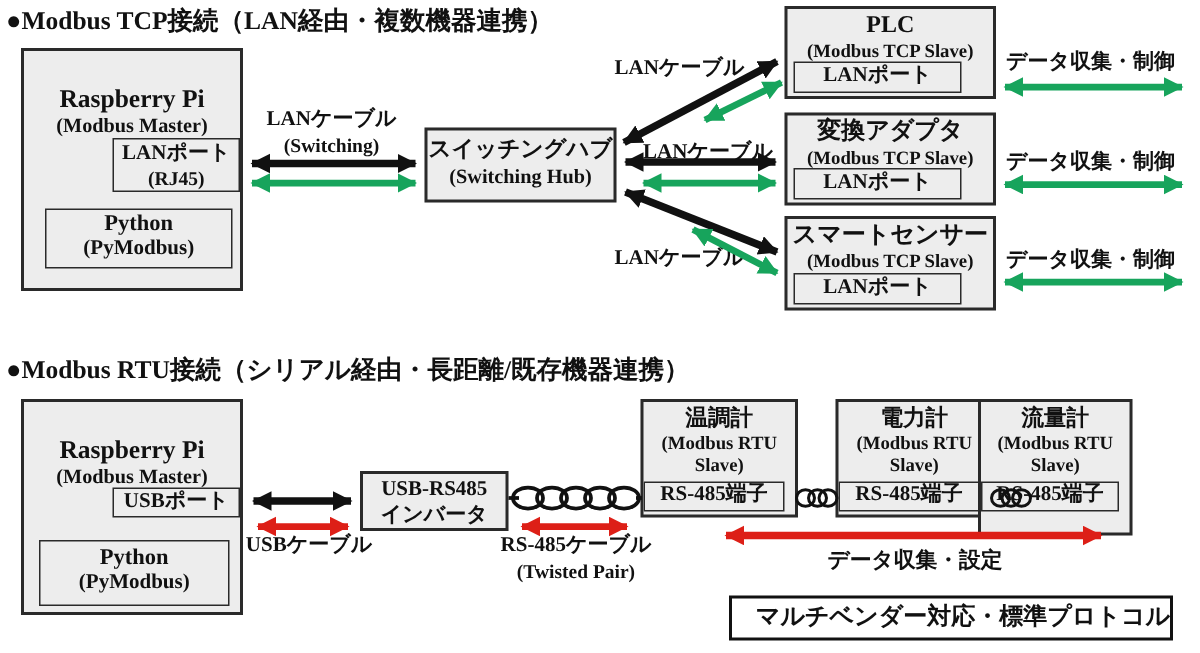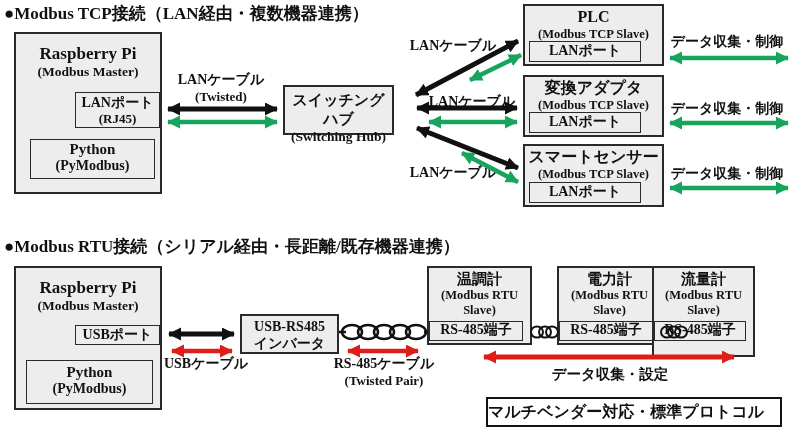--- a/index.html
+++ b/index.html
@@ -6,36 +6,36 @@
     --arrow-black:#111111; --arrow-green:#17a45c; --arrow-red:#dd1f17;
     --box-fill:#ededed; --box-border:#2a2a2a; --background:#ffffff;
   }
   html,body{margin:0;padding:0}
   .canvas{position:relative;width:800px;height:435px;background:var(--background);
     font-family:Liberation Serif, serif;font-weight:700;color:#111;overflow:hidden}
   .box{position:absolute;background:var(--box-fill);border:2px solid var(--box-border);
     box-sizing:border-box;text-align:center}
   .white{background:#ffffff}
   .sec-title{position:absolute;font-size:17px;white-space:nowrap}
-  .m-title{font-size:17px;line-height:1.2;padding-top:10px}
+  .m-title{font-size:17px;line-height:1.2;padding-top:22px}
   .m-sub{font-size:13.5px;line-height:1.2}
   .p-line{font-size:14px;line-height:17px;padding-top:1px}
   .p-sub{font-size:13px;line-height:15px}
   .one-line{font-size:14px;line-height:16px}
   .hub-t{font-size:15px;line-height:1.25;padding-top:4px}
   .hub-s{font-size:13.5px;line-height:1.2}
   .sl-name{font-size:16px;line-height:20px;margin-top:1px}
   .sl-sub{font-size:12.5px;line-height:15px}
   .sl-name2{font-size:15px;line-height:18px;margin-top:2px}
   .port-box{position:absolute;background:var(--box-fill);border:1.5px solid var(--box-border);
     box-sizing:border-box;text-align:center;font-size:14px}
   .lbl{position:absolute;text-align:center;font-size:14px;line-height:1.25;white-space:nowrap}
   .lbl .sub{font-size:13px;font-weight:700}
   .banner{position:absolute;background:#fff;border:2px solid #111;box-sizing:border-box;
-    text-align:left;font-size:16px;line-height:26px}
+    text-align:right;font-size:16px;line-height:26px}
   svg.overlay{position:absolute;left:0;top:0;z-index:5;pointer-events:none}
   .ak{stroke:var(--arrow-black);stroke-width:5;fill:none}
   .ag{stroke:var(--arrow-green);stroke-width:4.5;fill:none}
   .ar{stroke:var(--arrow-red);stroke-width:4.5;fill:none}
   .ar.big{stroke-width:5}
   .tw{stroke:#111;stroke-width:2.5;fill:none}
   .tws{stroke:#111;stroke-width:2;fill:none}
   .hk{fill:var(--arrow-black)} .hg{fill:var(--arrow-green)} .hr{fill:var(--arrow-red)}
 </style>
 </head>
@@ -53,24 +53,24 @@
       <div class="p-sub">(RJ45)</div>
     </div>
     <div class="port-box white" style="left:14px;top:105px;width:125px;height:40px">
       <div class="p-line" style="font-size:15px">Python</div>
       <div class="p-sub" style="font-size:14px">(PyModbus)</div>
     </div>
   </div>
 
   <div class="lbl" style="left:169px;top:71px;width:104px">
     <div>LANケーブル</div>
-    <div class="sub">(Twisted)</div>
+    <div class="sub">(Switching)</div>
   </div>
 
-  <div class="box" style="left:283px;top:85px;width:111px;height:50px">
+  <div class="box" style="left:283px;top:85px;width:128px;height:50px">
     <div class="hub-t">スイッチングハブ</div>
     <div class="hub-s">(Switching Hub)</div>
   </div>
 
   <div class="lbl" style="left:405px;top:37px;width:96px">LANケーブル</div>
   <div class="lbl" style="left:424px;top:93px;width:96px">LANケーブル</div>
   <div class="lbl" style="left:405px;top:164px;width:96px">LANケーブル</div>
 
   <div class="box" style="left:523px;top:4px;width:141px;height:62px">
     <div class="sl-name">PLC</div>

